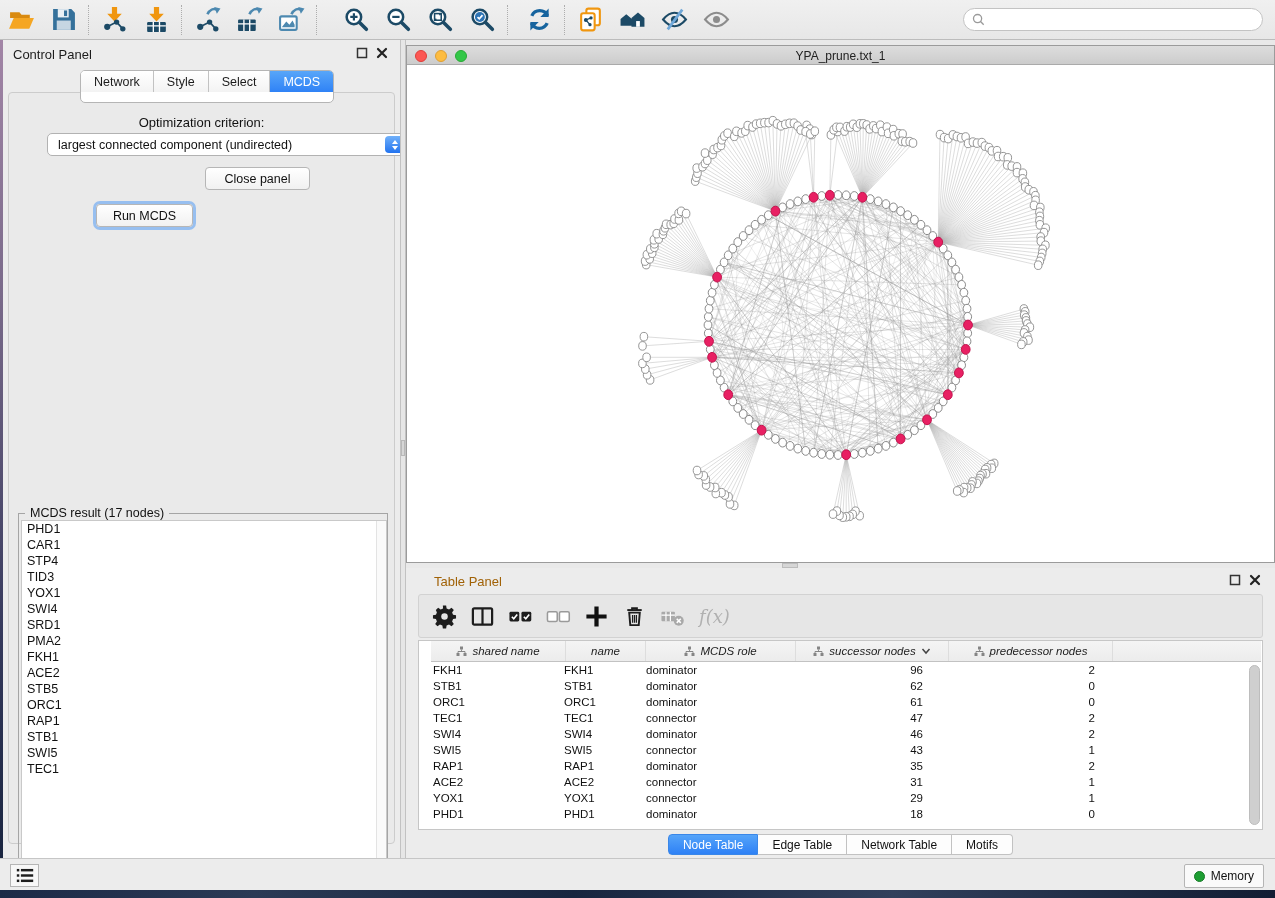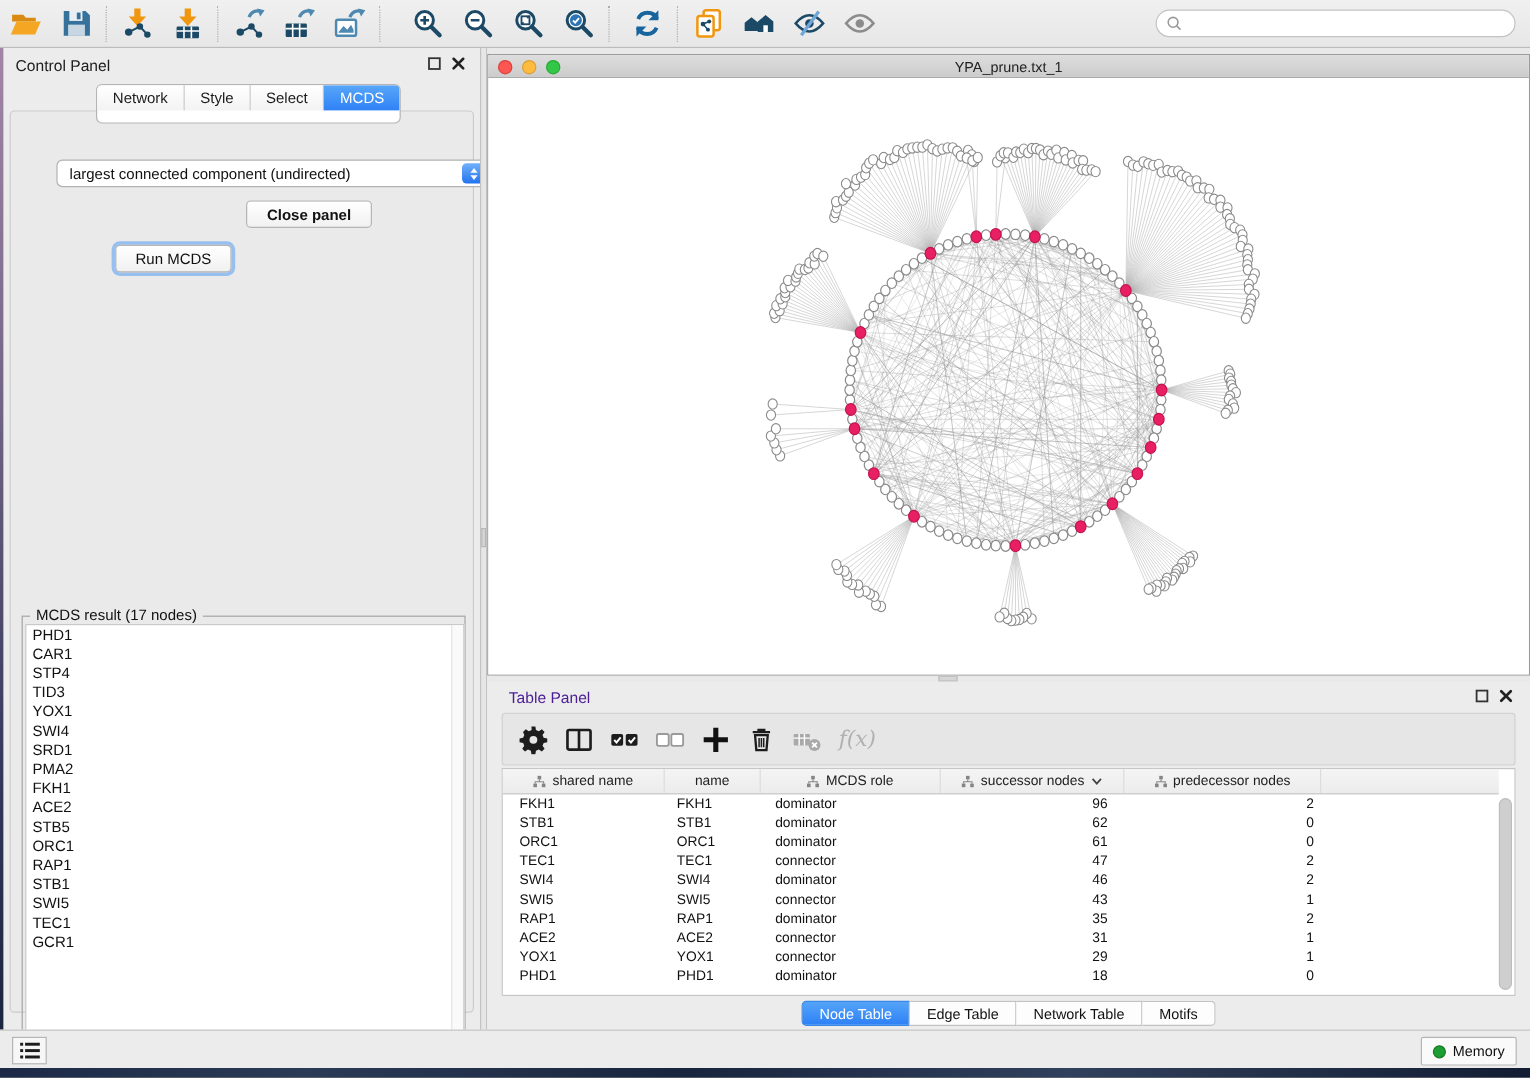--- a/index.html
+++ b/index.html
@@ -30,21 +30,21 @@
   .cp-tab:last-child { border-right:none; }
   .cp-tab.active { background:linear-gradient(#58a6f9,#2f82f6); color:#fff; }
   #cp-subpanel { position:absolute; left:5px; top:52px; width:387px; height:752px; background:#eaeaea; border:1px solid #cccccc; border-radius:4px; }
   #opt-label { position:absolute; left:0; top:22px; width:100%; text-align:center; font-size:13px; color:#111; }
   #criterion-select { position:absolute; left:38px; top:40px; width:360px; height:23px; background:#fff; border:1px solid #b2b2b2; border-radius:5px; font-size:12.5px; color:#111; display:flex; align-items:center; padding-left:10px; cursor:pointer; }
   #criterion-stepper { position:absolute; right:2px; top:2px; width:19px; height:17px; border-radius:4px; background:linear-gradient(#71b1fa,#2273ef); display:flex; flex-direction:column; align-items:center; justify-content:center; gap:2px; }
   .tri-up { width:0; height:0; border-left:3.5px solid transparent; border-right:3.5px solid transparent; border-bottom:4px solid #fff; }
   .tri-dn { width:0; height:0; border-left:3.5px solid transparent; border-right:3.5px solid transparent; border-top:4px solid #fff; }
   .btn { position:absolute; top:74px; height:23px; background:linear-gradient(#ffffff,#f1f1f1); border:1px solid #b6b6b6; border-radius:4px; font-size:12.5px; color:#111; display:flex; align-items:center; justify-content:center; cursor:pointer; font-family:"Liberation Sans",sans-serif; }
   #run-btn { left:87px; width:97px; box-shadow:0 0 0 3px rgba(106,168,243,.65);margin-top:37px; }
-  #close-btn { left:196px; width:105px;font-weight:bold; }
+  #close-btn { left:196px; width:105px; }
   #result-box { position:absolute; left:9px; top:420px; width:370px; height:366px; border:1px solid #a5a5a5; }
   #result-legend { position:absolute; left:6px; top:-8px; background:#eaeaea; padding:0 5px; font-size:12.5px; color:#111; }
   #result-list { position:absolute; left:2px; top:6px; width:366px; height:358px; background:#fff; border:1px solid #c9c9c9; overflow:hidden; }
   #result-scroll { position:absolute; right:0; top:0; width:10px; height:100%; background:#fafafa; border-left:1px solid #e3e3e3; }
   .result-item { font-size:12.5px; color:#111; line-height:16px; padding-left:5px; }
 
   
   #v-split { left:400px; top:40px; width:6px; height:818px; background:#e6e6e6; border-left:1px solid #c2c2c2; border-right:1px solid #c2c2c2; }
   #v-split-handle { position:absolute; left:0px; top:400px; width:4px; height:16px; background:#d6d6d6; border:1px solid #b8b8b8; }
   #right-region { left:406px; top:40px; width:869px; height:818px; background:#e9e9e9; }
@@ -58,29 +58,29 @@
   #tl-green { left:48px; background:#33c748; border:1px solid #27aa35; }
   #net-title { position:absolute; width:100%; top:3px; text-align:center; font-size:12px; color:#222; }
   #net-canvas { position:absolute; left:0; top:19px; width:867px; height:497px; background:#fff; overflow:hidden; }
 
   
   #h-split { position:absolute; left:0; top:523px; width:869px; height:5px; }
   #h-split-handle { position:absolute; left:376px; top:0px; width:16px; height:5px; background:#d6d6d6; border:1px solid #bcbcbc; }
 
   
   #table-panel { position:absolute; left:0; top:528px; width:869px; height:290px; background:#ececec; }
-  #tp-title { position:absolute; left:18px; top:6px; font-size:13px; color:#4c1d95; }
+  #tp-title { position:absolute; left:28px; top:6px; font-size:13px; color:#a16207; }
   #tp-float { right:34px; top:6px; } #tp-close { right:14px; top:6px; }
   #tp-toolbar { position:absolute; left:12px; top:26px; width:845px; height:44px; background:#e6e6e6; border:1px solid #d2d2d2; border-radius:3px; display:flex; align-items:center; padding-left:6px; }
   .tp-btn { width:38px; height:38px; display:flex; align-items:center; justify-content:center; cursor:pointer; }
   .tp-btn svg { width:25px; height:25px; }
   .tp-btn.disabled { cursor:default; }
   #fx-label { font-size:18px; font-family:"DejaVu Serif",serif; font-style:italic; color:#b0b0b0; margin-left:8px; }
   #tp-table { position:absolute; left:12px; top:72px; width:845px; height:190px; background:#fff; border:1px solid #c6c6c6; }
-  #tp-head { position:absolute; left:0; top:0; width:830px; height:21px; background:linear-gradient(#f4f4f4,#ececec); border-bottom:1px solid #c2c2c2; display:flex; }
+  #tp-head { position:absolute; left:12px; top:0; width:830px; height:21px; background:linear-gradient(#f4f4f4,#ececec); border-bottom:1px solid #c2c2c2; display:flex;font-style:italic; }
   .th { height:100%; display:flex; align-items:center; justify-content:center; gap:5px; font-size:11.5px; color:#222; border-right:1px solid #dddddd; }
   .th svg.tree { width:11px; height:11px; }
   .th svg.sort { width:10px; height:8px; }
   #tp-rows { position:absolute; left:0; top:21px; width:830px; }
   .tr { height:16px; display:flex; font-size:11.5px; color:#111; }
   .td { height:16px; line-height:16px; white-space:nowrap; overflow:hidden; }
   #tp-scroll { position:absolute; right:2px; top:24px; width:11px; height:160px; background:#cfcfcf; border:1px solid #bdbdbd; border-radius:6px; }
   #tp-tabs { position:absolute; left:0; top:266px; width:100%; display:flex; justify-content:center; }
   .tp-tab { height:21px; display:flex; align-items:center; padding:0 14px; background:#fdfdfd; border:1px solid #c2c2c2; border-left:none; font-size:12px; color:#111; cursor:pointer; }
   .tp-tab:first-child { border-left:1px solid #c2c2c2; border-radius:4px 0 0 4px; }
@@ -263,20 +263,21 @@
           <path d="M2 2l8 8M10 2l-8 8" stroke="#222" stroke-width="2.2" stroke-linecap="round"></path>
         </svg>
     </div>
     <div id="cp-tabs">
         <div class="cp-tab">Network</div>
         <div class="cp-tab">Style</div>
         <div class="cp-tab">Select</div>
         <div class="cp-tab active">MCDS</div>
       </div>
     <div id="cp-subpanel">
+      <div id="opt-label">Optimization criterion:</div>
       <div id="criterion-select">
         <span>largest connected component (undirected)</span>
         <span id="criterion-stepper">
             <span class="tri-up"></span>
             <span class="tri-dn"></span>
           </span>
       </div>
       <button class="btn" id="run-btn">Run MCDS</button>
       <button class="btn" id="close-btn">Close panel</button>
       <div id="result-box">
@@ -292,21 +293,20 @@
             <div class="result-item">SRD1</div>
             <div class="result-item">PMA2</div>
             <div class="result-item">FKH1</div>
             <div class="result-item">ACE2</div>
             <div class="result-item">STB5</div>
             <div class="result-item">ORC1</div>
             <div class="result-item">RAP1</div>
             <div class="result-item">STB1</div>
             <div class="result-item">SWI5</div>
             <div class="result-item">TEC1</div>
-            <div class="result-item">GCR1</div>
           </div>
       </div>
     </div>
   </div>
 
   <div id="v-split" class="abs">
     <div id="v-split-handle"></div>
   </div>
 
   <div id="right-region" class="abs">

